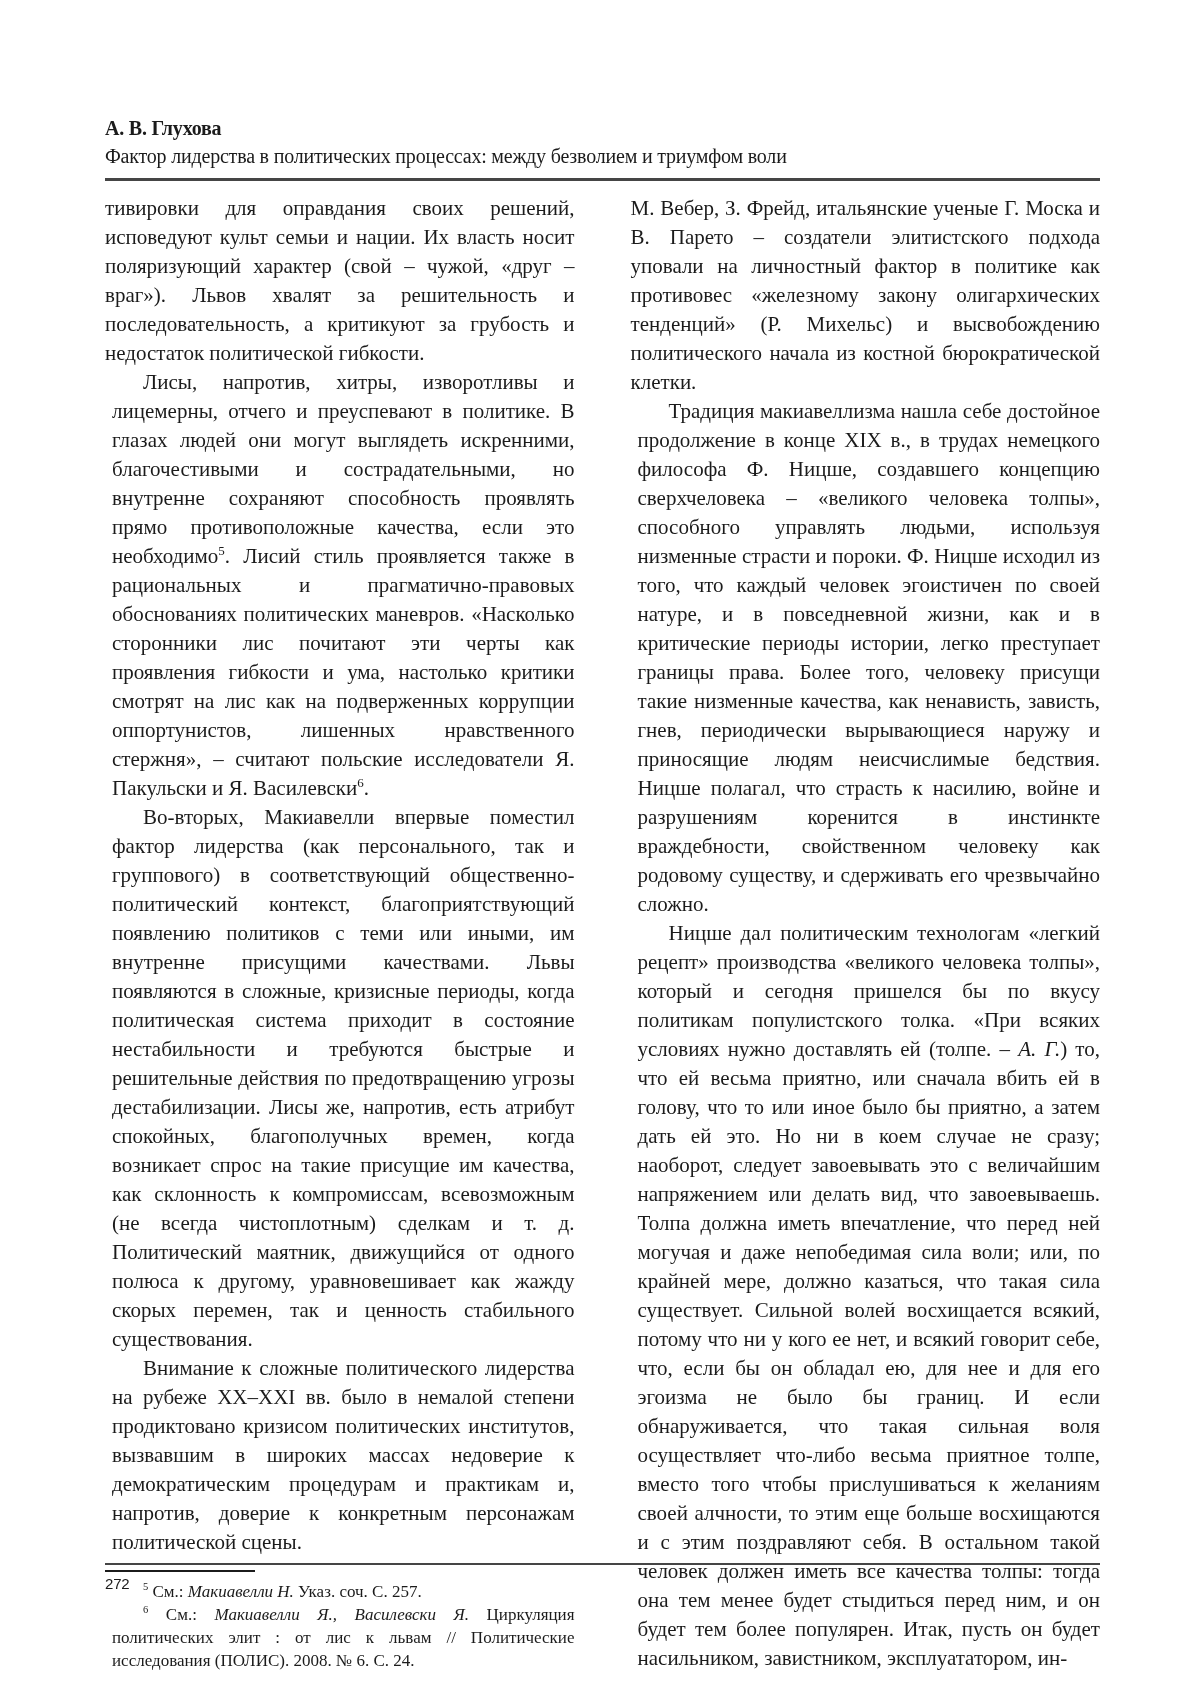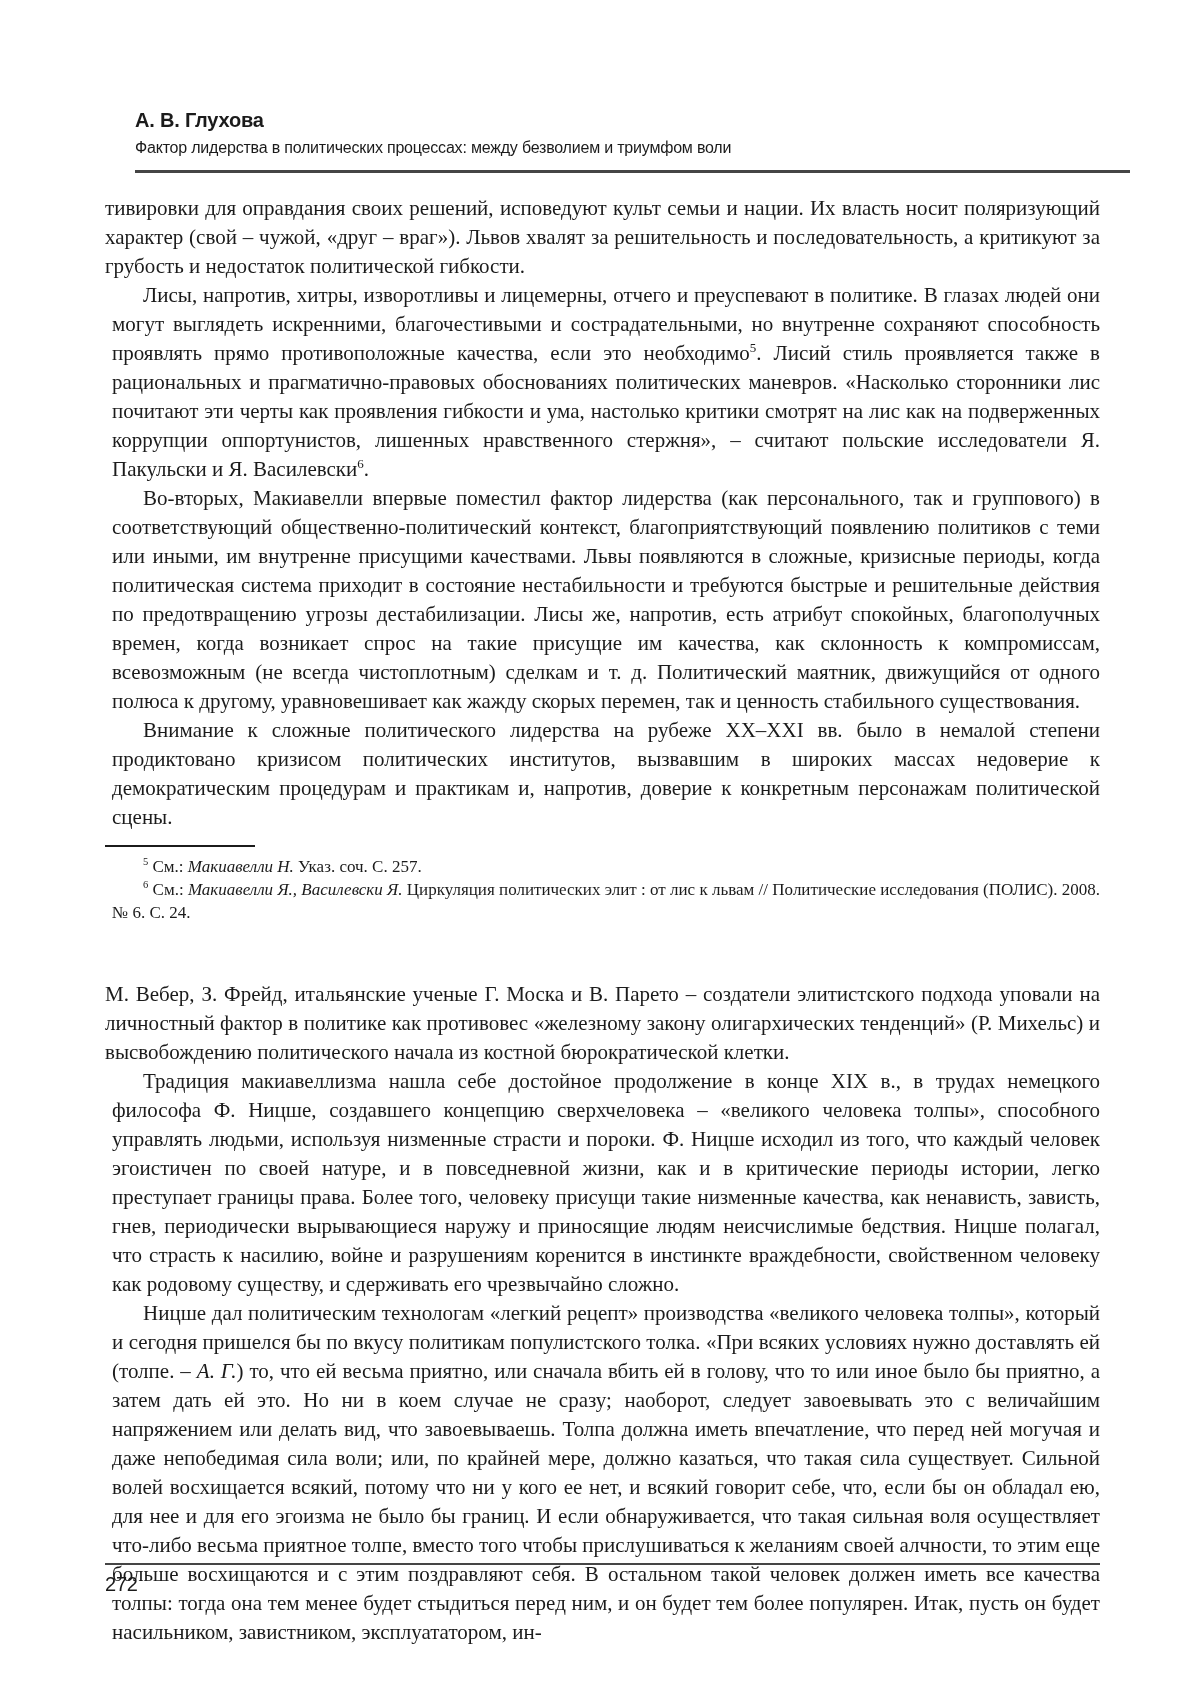--- a/index.html
+++ b/index.html
@@ -1,39 +1,39 @@
 <!DOCTYPE html>
 <html lang="ru"><head>
 <meta charset="utf-8">
 <style>
   html,body { margin:0; padding:0; background:#e8e8e8; }
   .page {
     position:relative; width:1200px; height:1697px; background:#ffffff;
     font-family:"Liberation Serif", serif; color:#1b1b1b; overflow:hidden;
     margin:0 auto;
   }
-  .header { position:absolute; left:105px; top:108px; width:995px;
-    font-family:Liberation Sans, sans-serif; letter-spacing:-0.2px;margin-left:30px; }
+  .header { position:absolute; left:105px; top:116px; width:995px;
+    font-family:Liberation Serif, serif; letter-spacing:-0.2px; }
   .author { font-weight:bold; font-size:20px; line-height:24px; }
-  .title  { font-size:16px; line-height:26px; margin-top:3px; }
+  .title  { font-size:20px; line-height:26px; margin-top:3px; }
   .header-rule { margin-top:9px; height:3px; background:#454545; }
   .body-cols { position:absolute; left:105px; top:194px; width:995px;
-    display:flex; gap:56px;flex-direction:column; }
+    display:flex; gap:56px; }
   .col { flex:1; min-width:0; font-size:21px; line-height:29px; }
   p.para { margin:0; padding:0; text-align:justify; }
   p.para.indent { text-indent:31px;margin-left:7px; }
   .it  { font-style:italic; }
   .sup { vertical-align:super; font-size:0.62em; line-height:0; }
   .footnotes { margin-top:13px; font-size:17px; line-height:23px; }
   .fn-rule { width:150px; height:2px; background:#1b1b1b; margin-bottom:8px; }
   .footer { position:absolute; left:105px; top:1563px; width:995px;
     font-family:"Liberation Sans", sans-serif; letter-spacing:-0.2px; }
   .footer-rule { height:2px; background:#454545; margin-bottom:7px; }
   .footer-row { display:flex; justify-content:space-between; align-items:baseline;
-    font-size:20px; line-height:24px; }
+    font-size:15px; line-height:24px; }
 </style>
 </head>
 <body>
 
 <div class="page">
 
   <div class="header">
     <div class="author">А. В. Глухова</div>
     <div class="title">Фактор лидерства в политических процессах: между безволием и триумфом воли</div>
     <div class="header-rule"></div>

